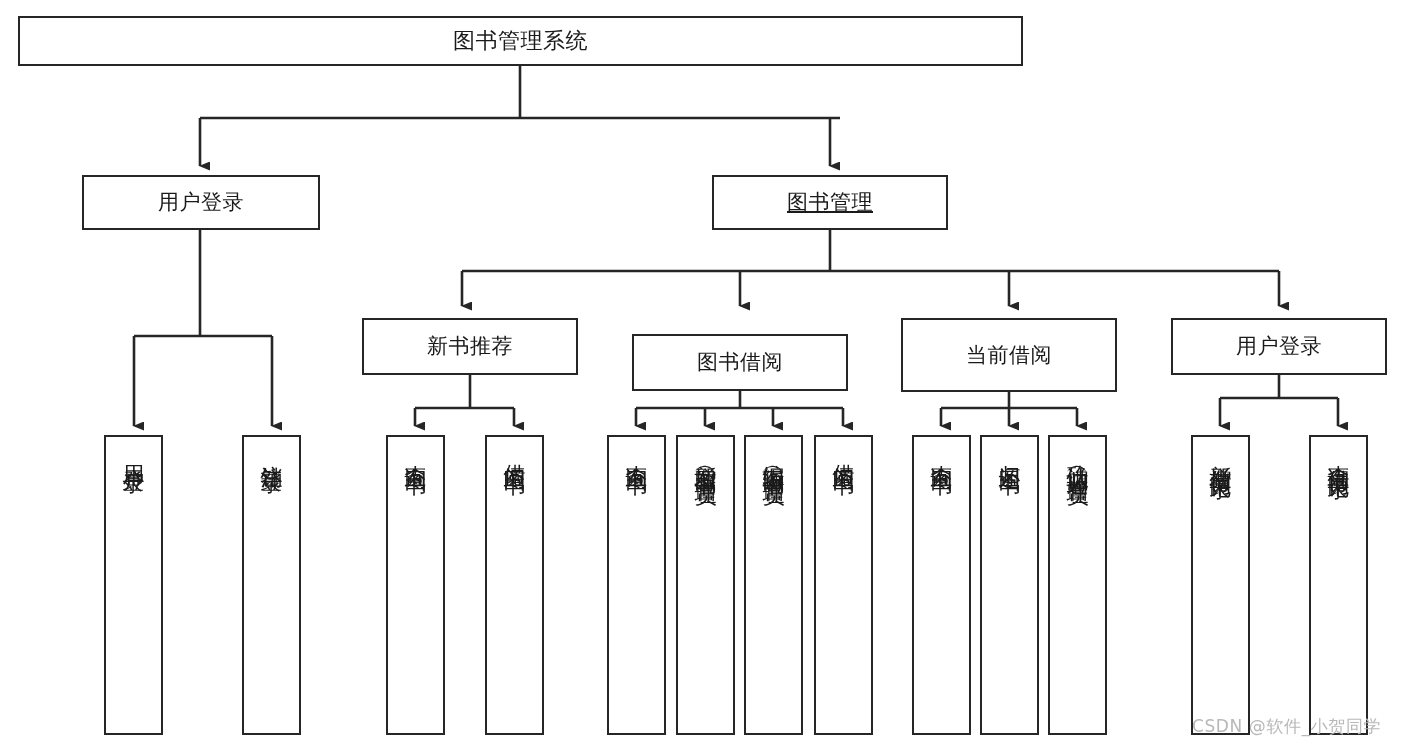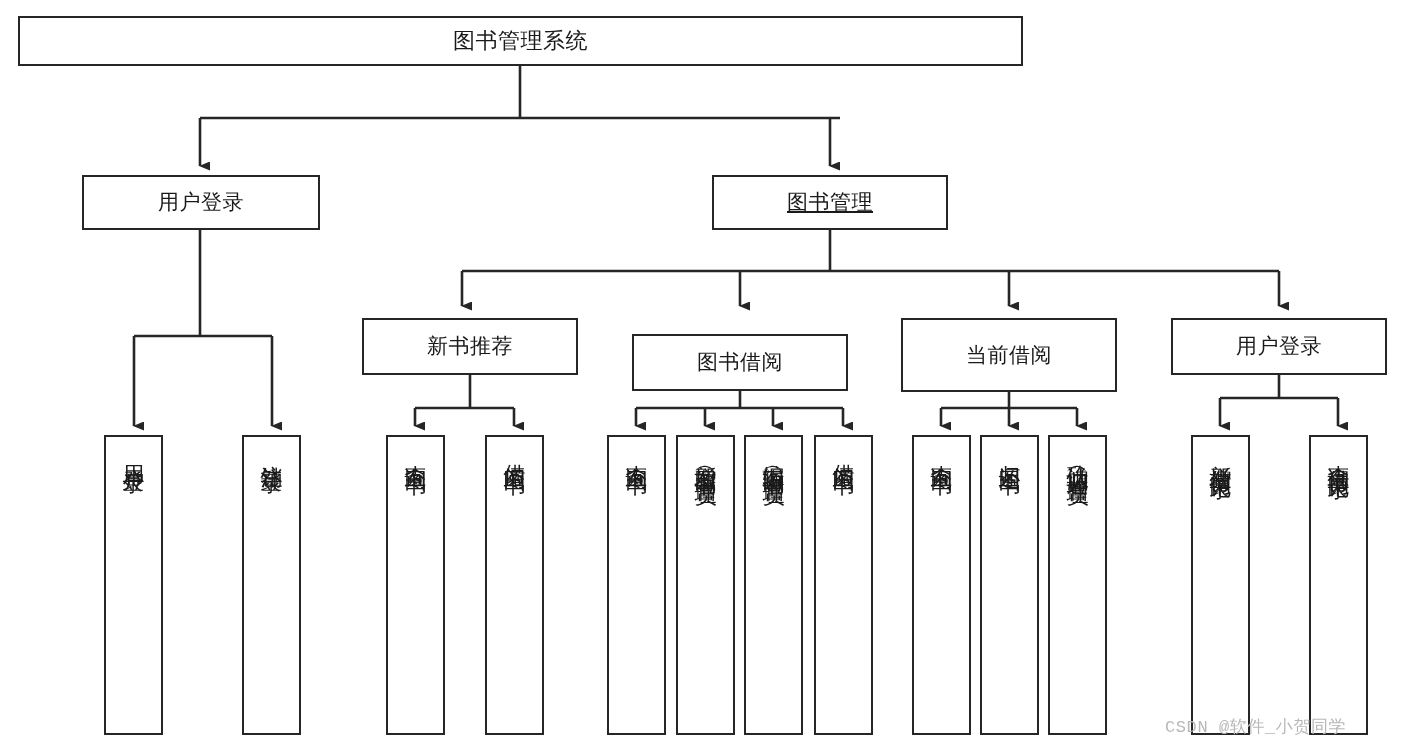--- a/index.html
+++ b/index.html
@@ -183,15 +183,15 @@
     <span class="node-label">确认归还（管理员）</span>
   </div>
 
   <div class="node vert" style="left:1191px; top:435px; width:59px; height:300px;">
     <span class="node-label">新增借阅记录</span>
   </div>
   <div class="node vert" style="left:1309px; top:435px; width:59px; height:300px;">
     <span class="node-label">查询借阅记录</span>
   </div>
 
-  <div class="watermark" style="left:1165px; top:715px;font-family:Liberation Mono, monospace;">CSDN @软件_小贺同学</div>
+  <div class="watermark" style="left:1192px; top:715px;">CSDN @软件_小贺同学</div>
 
 </div>
 
 </body></html>

